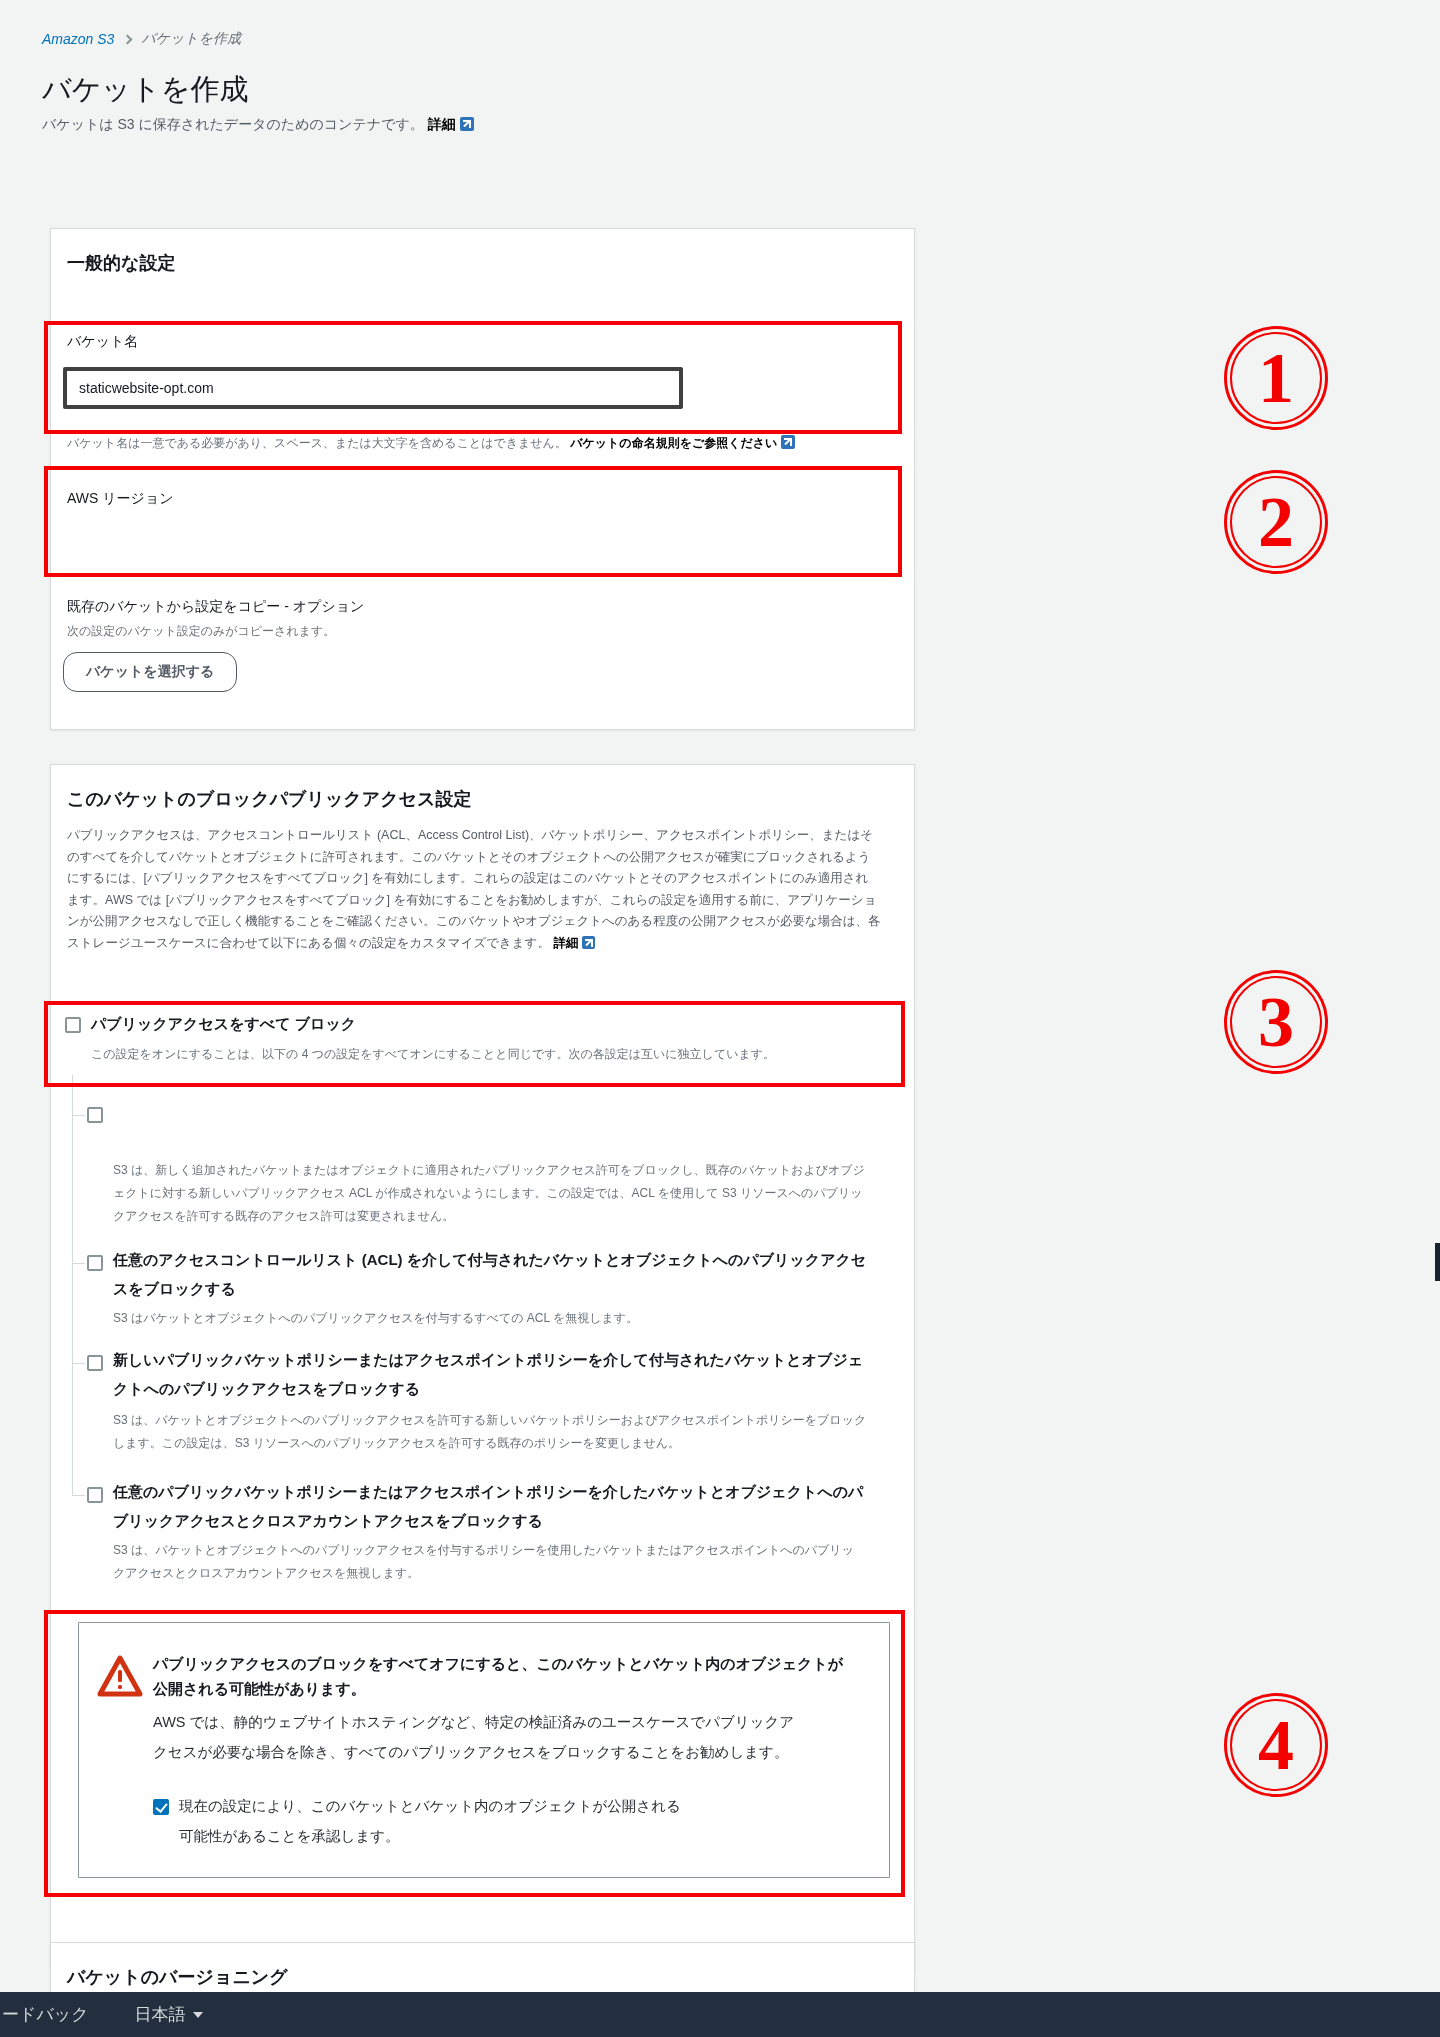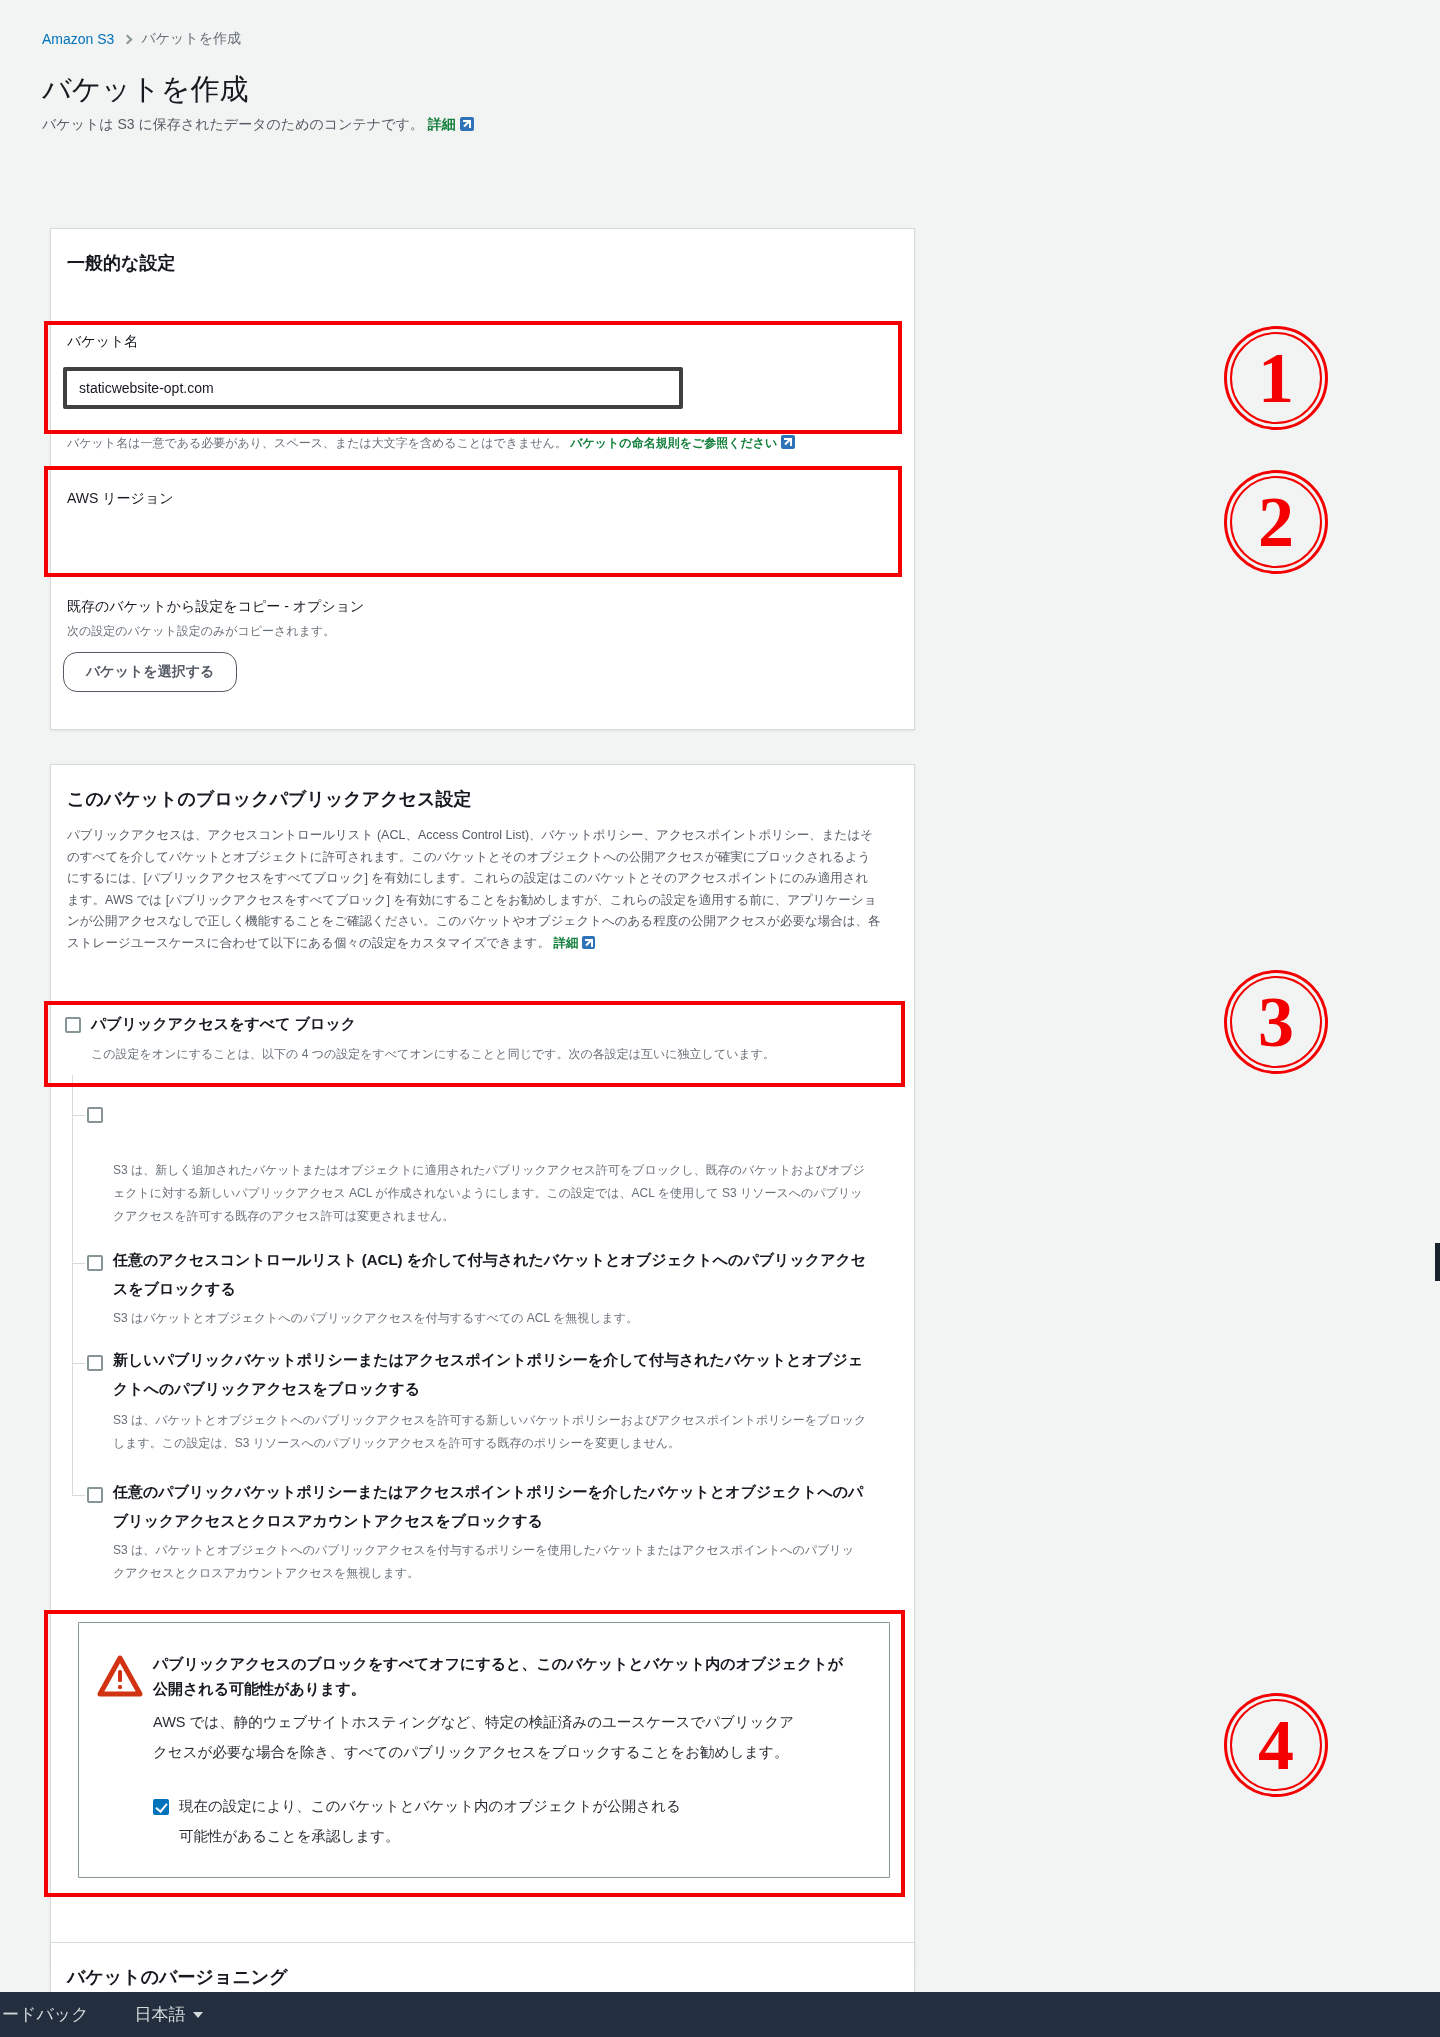--- a/index.html
+++ b/index.html
@@ -7,29 +7,29 @@
   body {
     position: relative;
     background: #f2f3f3;
     font-family: "Liberation Sans", "DejaVu Sans", sans-serif;
     color: #16191f;
     overflow: hidden;
   }
   .abs { position: absolute; }
 
   
-  .breadcrumb { left: 42px; top: 30px; font-size: 14px; display: flex; align-items: center; gap: 10px; }
+  .breadcrumb { left: 42px; top: 30px; font-size: 14px; display: flex; align-items: center; gap: 10px; font-style: italic; }
   .breadcrumb a { color: #0073bb; text-decoration: none; cursor: pointer; }
   .crumb-current { color: #687078; }
   .crumb-sep { width: 7px; height: 7px; border-top: 2px solid #879596; border-right: 2px solid #879596; transform: rotate(45deg); display: inline-block; }
 
   
   .page-title { left: 42px; top: 70px; font-size: 29px; font-weight: 500; color: #16191f; }
   .page-subtitle { left: 42px; top: 116px; font-size: 14px; color: #545b64; }
-  .link-bold { color: #15803d; font-weight: 700; cursor: pointer; }
+  .link-bold { color: #000000; font-weight: 700; cursor: pointer; }
   .ext-icon { display: inline-block; width: 14px; height: 14px; background: #2e73b8; border-radius: 2px; position: relative; vertical-align: -2px; margin-left: 4px; }
   .ext-icon::after { content: ""; position: absolute; left: 3px; top: 3px; width: 6px; height: 6px; border-top: 2px solid #fff; border-right: 2px solid #fff; }
   .ext-icon::before { content: ""; position: absolute; left: 3px; top: 6px; width: 7px; height: 2px; background: #fff; transform: rotate(-45deg); }
 
   
   .card { position: absolute; left: 50px; width: 865px; background: #fff; border: 1px solid #d5dbdb; box-shadow: 0 1px 2px rgba(0,0,0,0.07); }
   .card-1 { top: 228px; height: 502px; }
   .card-2 { top: 764px; height: 1206px; }
   .card-3 { top: 1942px; height: 95px; }
   .card h2 { position: absolute; left: 16px; font-size: 18px; font-weight: 700; color: #16191f; white-space: nowrap; }

